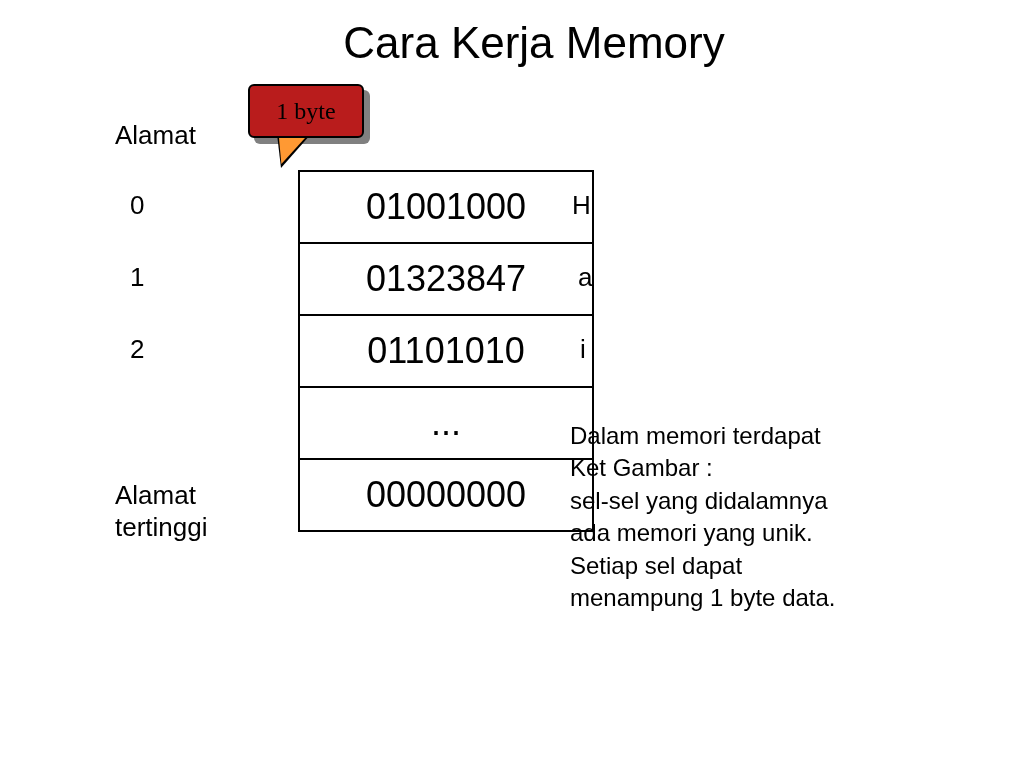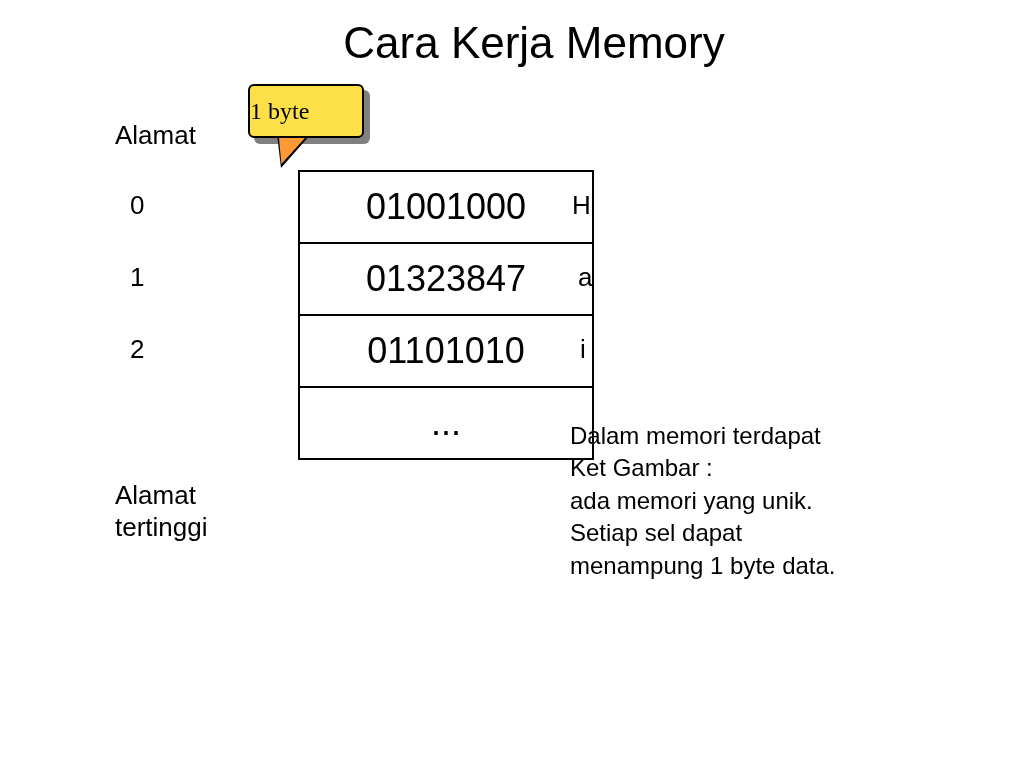--- a/index.html
+++ b/index.html
@@ -65,27 +65,27 @@
     height: 54px;
     background: #808080;
     border-radius: 6px;
   }
   .callout {
     position: absolute;
     left: 0;
     top: 0;
     width: 116px;
     height: 54px;
-    background: #fde047;
+    background: #b91c1c;
     border: 2px solid #000;
     border-radius: 6px;
     box-sizing: border-box;
     display: flex;
     align-items: center;
-    justify-content: flex-start;
+    justify-content: center;
     font-size: 24px;
     font-family: "Comic Sans MS", cursive;
   }
   .callout-tail {
     position: absolute;
     left: 28px;
     top: 50px;
     width: 0;
     height: 0;
     border-left: 8px solid transparent;
@@ -146,28 +146,32 @@
         </tr>
     <tr>
           <td>01323847</td>
         </tr>
     <tr>
           <td>01101010</td>
         </tr>
     <tr>
           <td>...</td>
         </tr>
+    <tr>
+          <td>00000000</td>
+        </tr>
   </tbody>
     </table>
 
   <div class="label" style="left:572px; top:190px;">H</div>
   <div class="label" style="left:578px; top:262px;">a</div>
   <div class="label" style="left:580px; top:334px;">i</div>
 
   <div class="desc">
     <div>Dalam memori terdapat</div>
     <div>Ket Gambar :</div>
+    <div>sel-sel yang didalamnya</div>
     <div>ada memori yang unik.</div>
     <div>Setiap sel dapat</div>
     <div>menampung 1 byte data.</div>
   </div>
 
 </div>
 
 </body></html>

